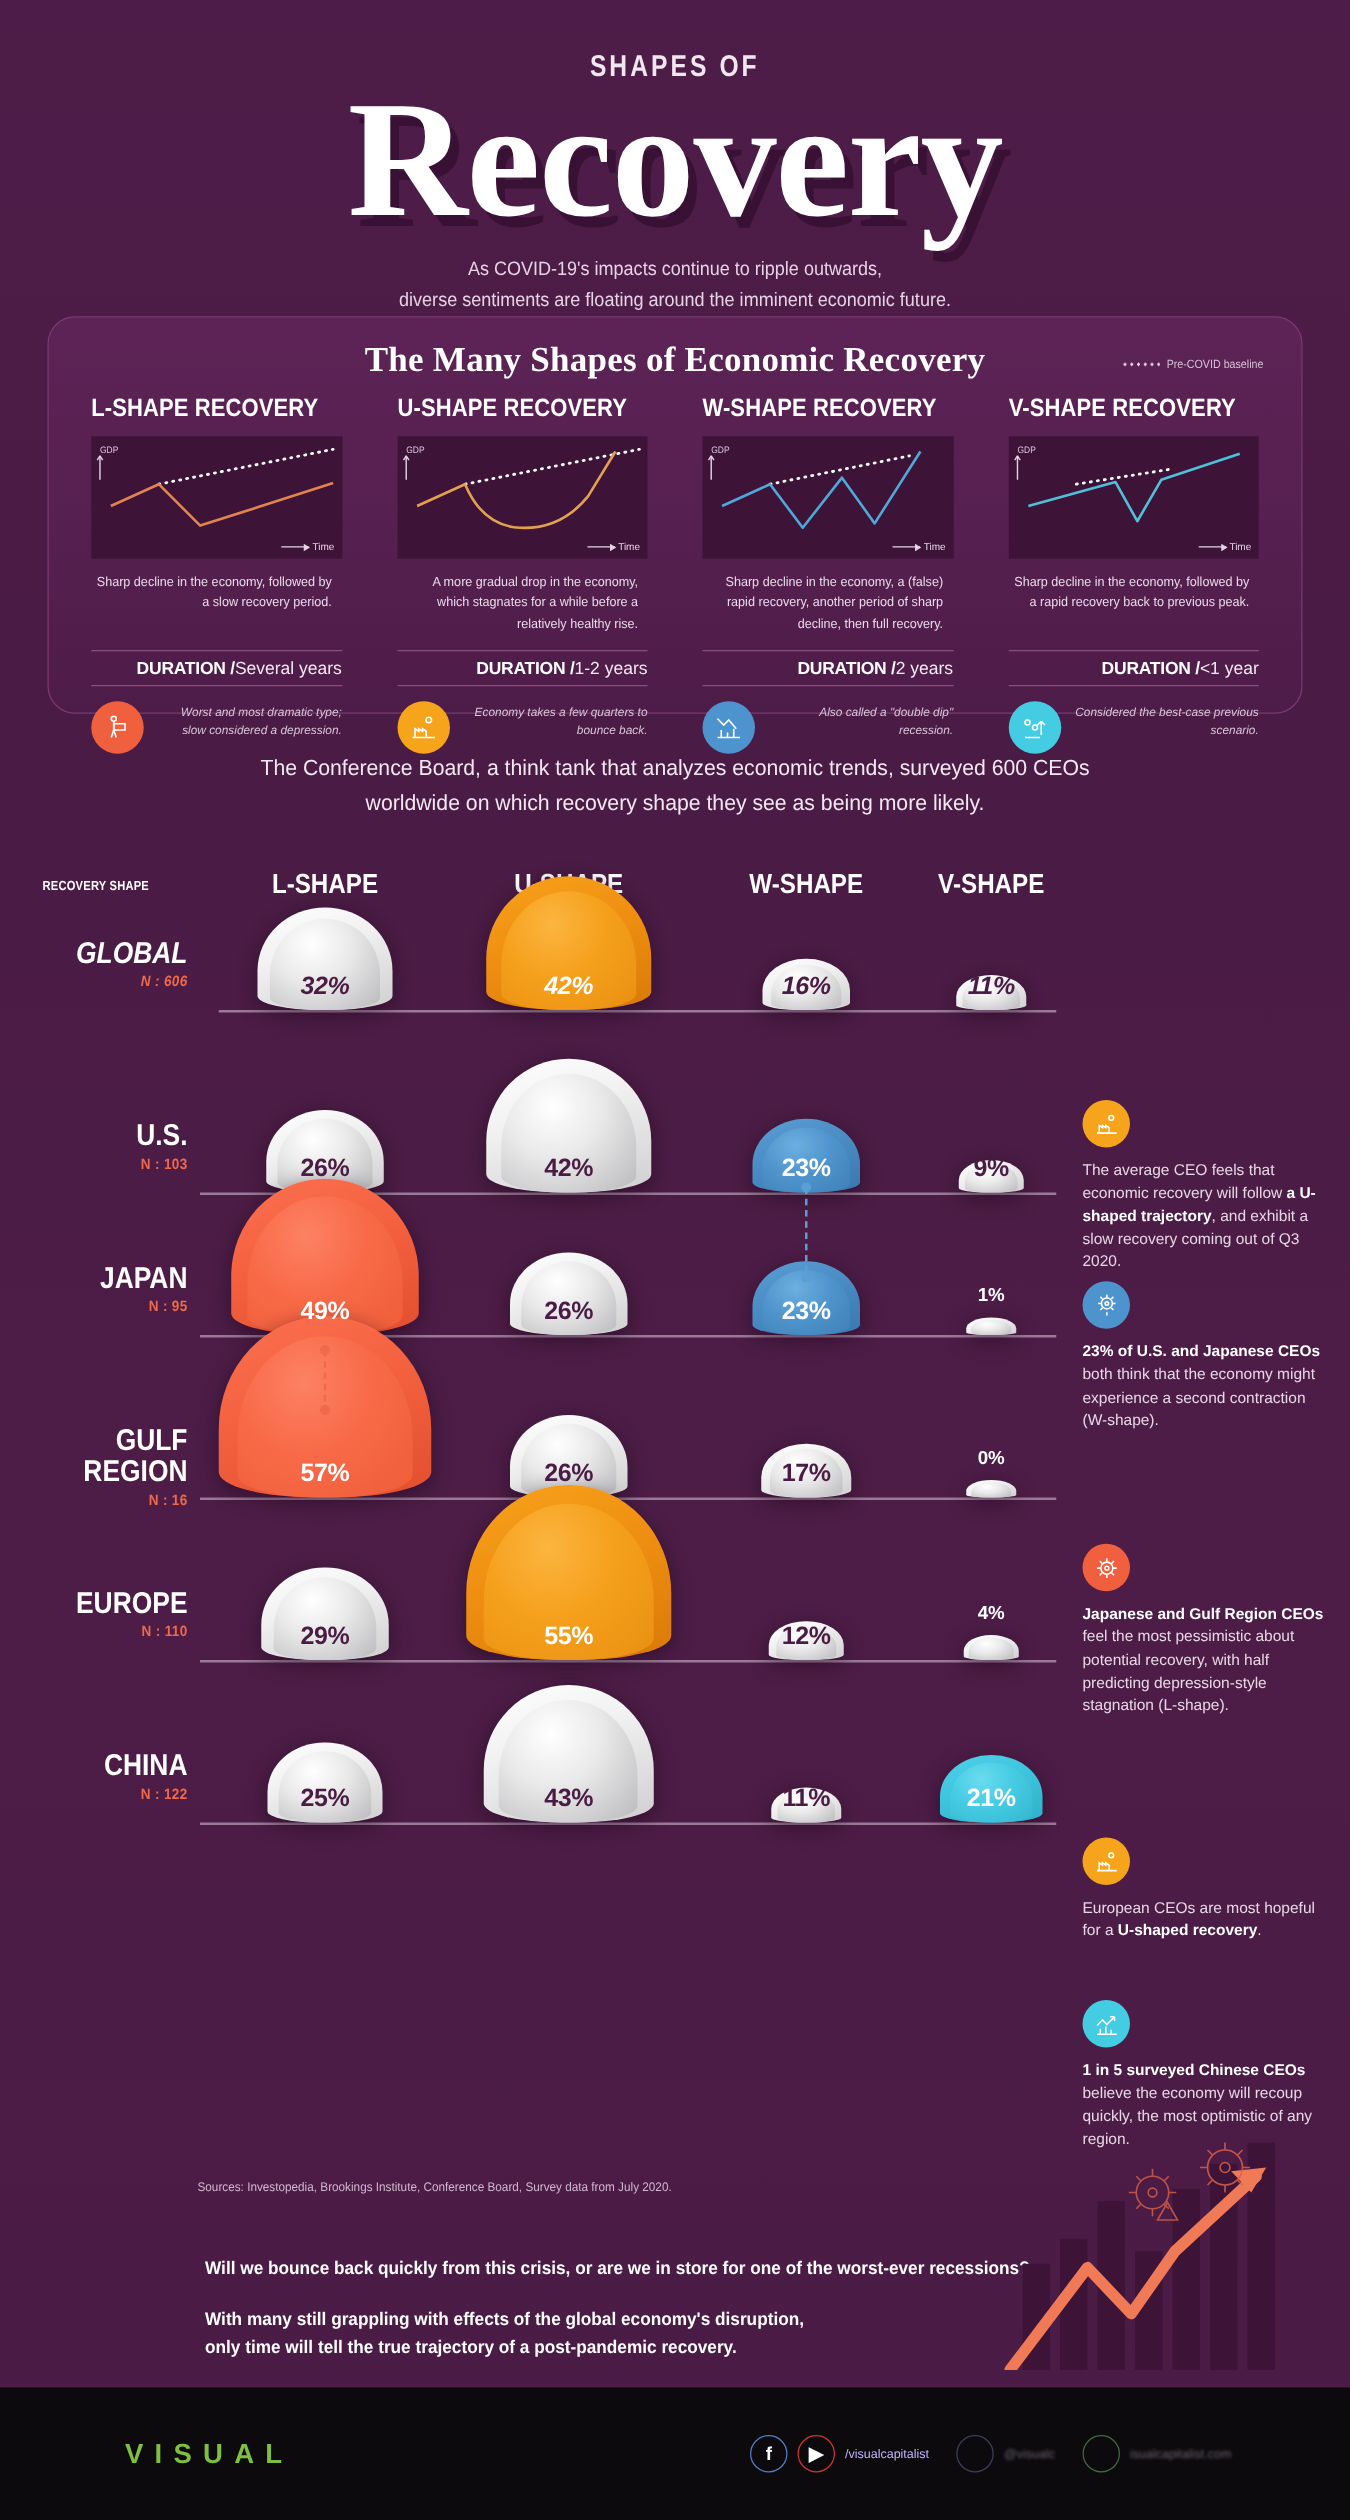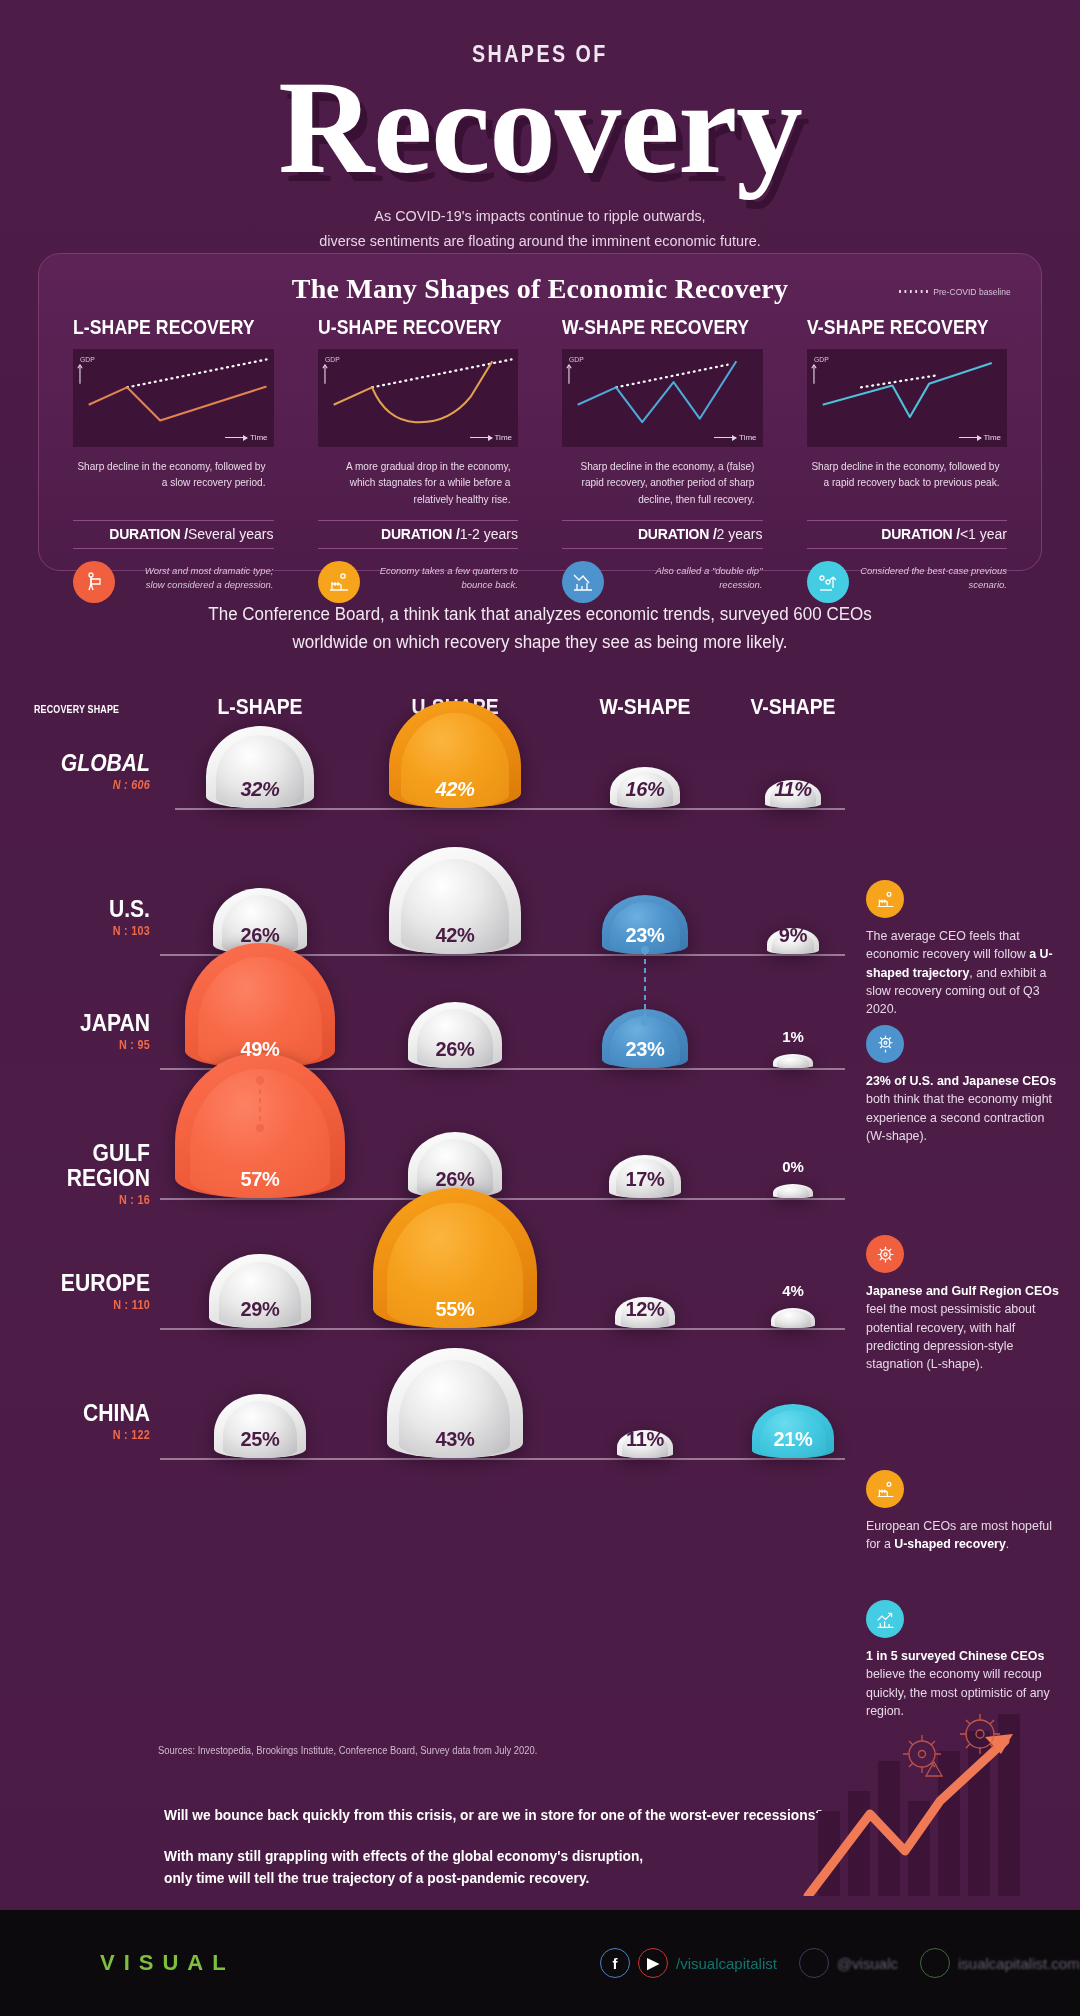--- a/index.html
+++ b/index.html
@@ -140,21 +140,21 @@
     background:#0c0a0d; display:flex; align-items:center; }
   .vclogo { margin-left:100px; font-size:22px; font-weight:700; letter-spacing:9px;
     color:#7fbf3f; filter:blur(.6px); }
   .social { position:absolute; left:600px; display:flex; align-items:center; gap:8px; }
   .social .circ { width:30px; height:30px; border-radius:50%; border:1.6px solid #4f7fc4;
     display:flex; align-items:center; justify-content:center; font-size:15px;
     font-weight:700; color:#fff; }
   .social .circ.yt { border-color:#c33; }
   .social .circ.ig { border-color:#3a3f5a; }
   .social .circ.web { border-color:#3d6b3d; }
-  .social .lbl { font-size:15px; color:#0f766e; }
+  .social .lbl { font-size:10px; color:#c4b5fd; }
   .social .lbl.dim { color:#6a6070; filter:blur(1.2px); }
 </style>
 </head>
 <body>
 
 <div class="page">
 
   <div class="hero">
     <div class="hero-kicker">SHAPES OF</div>
     <div class="hero-title">Recovery</div>

